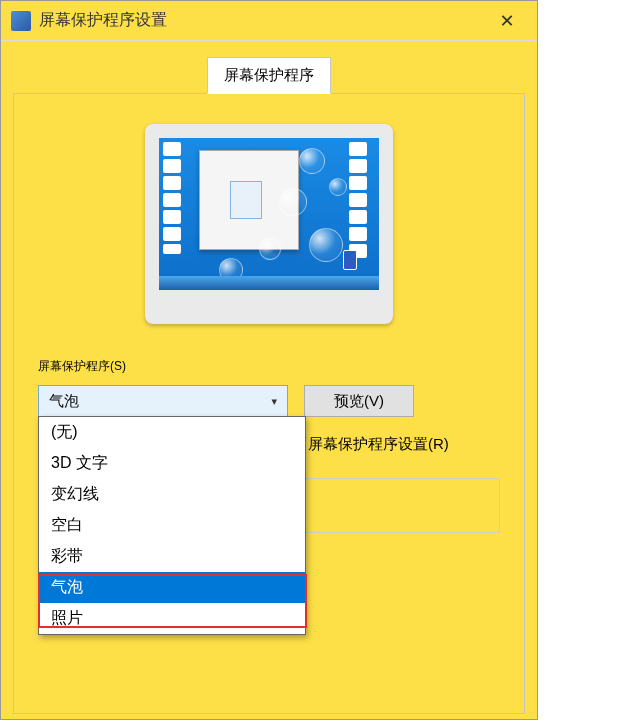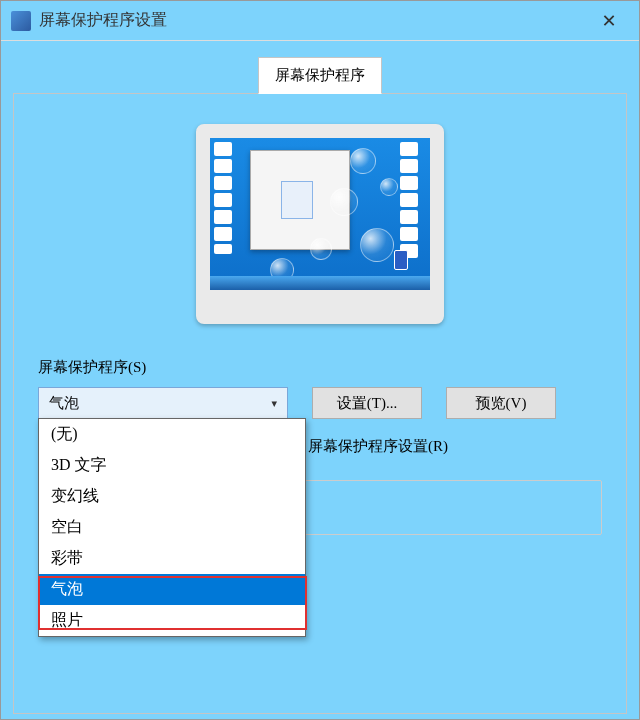--- a/index.html
+++ b/index.html
@@ -5,26 +5,25 @@
     * { box-sizing: border-box; margin: 0; padding: 0; }
     body {
       font-family: "Microsoft YaHei", "Segoe UI", Tahoma, sans-serif;
       font-size: 14px;
       background: #fff;
       width: 640px;
       height: 720px;
       overflow: hidden;
     }
     .window {
-      width: 640px;
+      width: 538px;
       height: 720px;
       border: 1px solid #999;
-      background: #7dd3fc;
-      position: relative;
-      font-family: Liberation Serif, serif;
+      background: #fde047;
+      position: relative;
     }
     .titlebar {
       height: 40px;
       display: flex;
       align-items: center;
       padding: 0 10px;
       border-bottom: 1px solid #ddd;
     }
     .titlebar-icon {
       width: 20px; height: 20px;
@@ -108,23 +107,23 @@
     }
     .d-taskbar {
       position:absolute; left:0; right:0; bottom:0; height:14px;
       background:linear-gradient(180deg,#4aa8ef,#1b5fa8);
     }
     .d-badge {
       position:absolute; right:22px; bottom:20px; width:14px; height:20px;
       background:#2a5dc4; border:1px solid #fff; border-radius:2px;
     }
 
-    .group-label { font-size: 15px; margin-bottom: 10px; margin-top: 11px; }
+    .group-label { font-size: 12px; margin-bottom: 10px; margin-top: 11px; }
     .row1 {
-      display: flex; gap: 24px; align-items: stretch; margin-bottom: 18px;
+      display: flex; gap: 16px; align-items: stretch; margin-bottom: 18px;
       position: relative;
     }
     .combo {
       width: 250px; height: 32px;
       border: 1px solid #7aa7d9;
       background: #e5f1fb;
       display: flex; align-items: center; justify-content: space-between;
       padding: 0 10px; cursor: pointer;
       font-size: 15px;
     }
@@ -225,21 +224,20 @@
         </div>
       </div>
 
       <div class="group-label">屏幕保护程序(S)</div>
 
       <div class="row1">
         <div class="combo">
           <span>气泡</span>
           <span class="combo-arrow">▾</span>
         </div>
-        <div class="btn">设置(T)...</div>
         <div class="btn">预览(V)</div>
 
         <div class="dropdown-list">
           <div class="dd-item">(无)</div>
           <div class="dd-item">3D 文字</div>
           <div class="dd-item">变幻线</div>
           <div class="dd-item">空白</div>
           <div class="dd-item">彩带</div>
           <div class="dd-item selected">气泡</div>
           <div class="dd-item">照片</div>

